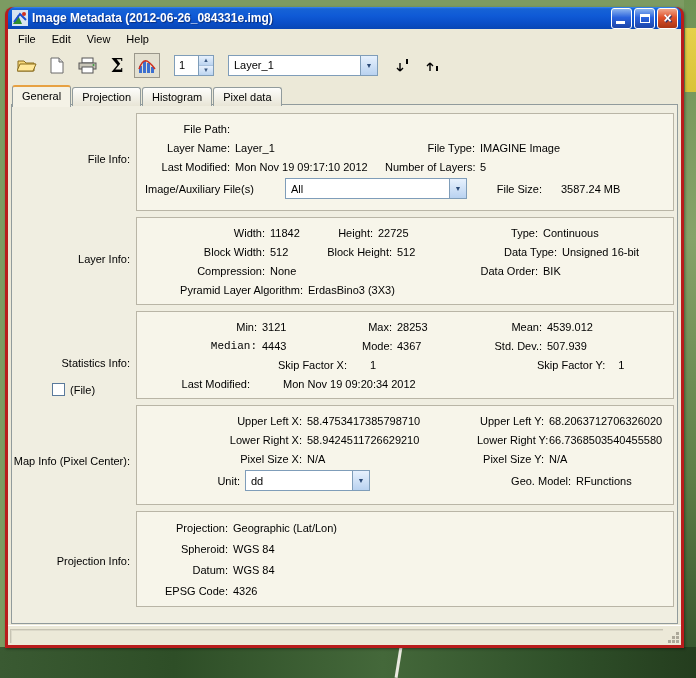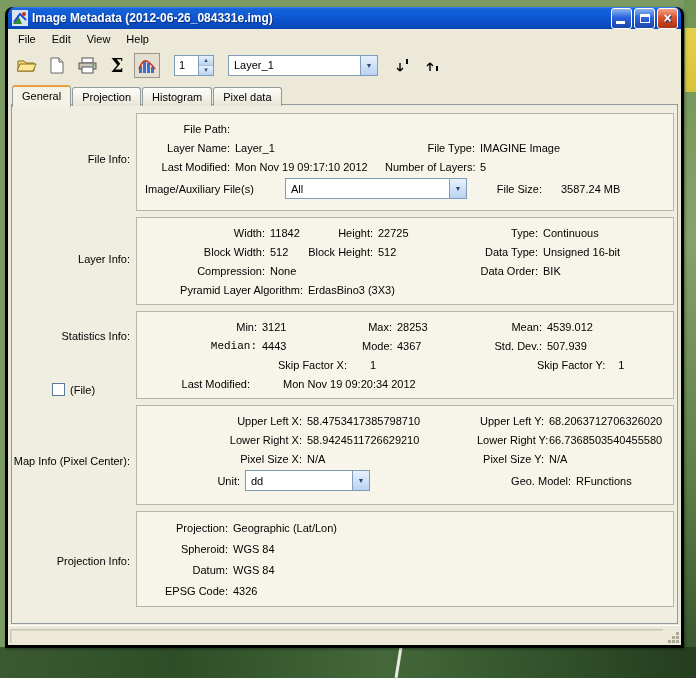--- a/index.html
+++ b/index.html
@@ -27,21 +27,21 @@
     background: linear-gradient(#6f9355,#86a369 35%,#5d7f47 70%,#31512a);
   }
   .bg-yellow {
     position:absolute; top:28px; right:0; width:11px; height:64px;
     background: linear-gradient(#e5d14a,#d9c338);
   }
 
   
   .window {
     position:absolute; left:5px; top:7px; width:679px; height:641px;
-    background:#000000;
+    background:#b91c1c;
     border-radius:8px 8px 0 0;
     padding:0 3px 3px 3px;
     box-shadow: 1px 1px 3px rgba(0,0,0,.4);
   }
   .titlebar {
     height:22px; display:flex; align-items:center; padding:0 3px 0 4px;
     background: linear-gradient(180deg,#3b8bf0 0%,#1663d6 8%,#0f5ad6 40%,#0a4fc9 70%,#0846b5 100%);
     border-radius:7px 7px 0 0;
     color:#fff; font-weight:bold; font-size:12px;
     text-shadow:1px 1px 1px #0a2f7c;
@@ -263,21 +263,21 @@
       <span class="tab active">General</span>
       <span class="tab">Projection</span>
       <span class="tab">Histogram</span>
       <span class="tab">Pixel data</span>
     </div>
 
     <div class="tabpanel">
 
       <span class="section-label" style="top:48px;">File Info:</span>
       <span class="section-label" style="top:148px;">Layer Info:</span>
-      <span class="section-label" style="top:225px;">Statistics Info:</span>
+      <span class="section-label" style="top:252px;">Statistics Info:</span>
       <span class="section-label" style="top:350px;">Map Info (Pixel Center):</span>
       <span class="section-label" style="top:450px;">Projection Info:</span>
 
       <div class="check-wrap" style="top:278px;">
         <span class="checkbox"></span>
         <span>(File)</span>
       </div>
 
       <div class="gbox" style="top:8px; height:98px;">
         <div class="row">
@@ -311,21 +311,21 @@
           <span class="lbl" style="width:125px;">Width:</span>
           <span class="val" style="width:38px;">11842</span>
           <span class="lbl" style="width:70px;">Height:</span>
           <span class="val" style="width:95px;">22725</span>
           <span class="lbl" style="width:70px;">Type:</span>
           <span class="val grow">Continuous</span>
         </div>
         <div class="row">
           <span class="lbl" style="width:125px;">Block Width:</span>
           <span class="val" style="width:38px;">512</span>
-          <span class="lbl" style="width:70px;">Block Height:</span>
+          <span class="lbl" style="width:70px;margin-left:19px;">Block Height:</span>
           <span class="val" style="width:95px;">512</span>
           <span class="lbl" style="width:70px;">Data Type:</span>
           <span class="val grow">Unsigned 16-bit</span>
         </div>
         <div class="row">
           <span class="lbl" style="width:125px;">Compression:</span>
           <span class="val" style="width:38px;">None</span>
           <span class="lbl" style="width:70px;"></span>
           <span class="val" style="width:95px;"></span>
           <span class="lbl" style="width:70px;">Data Order:</span>

